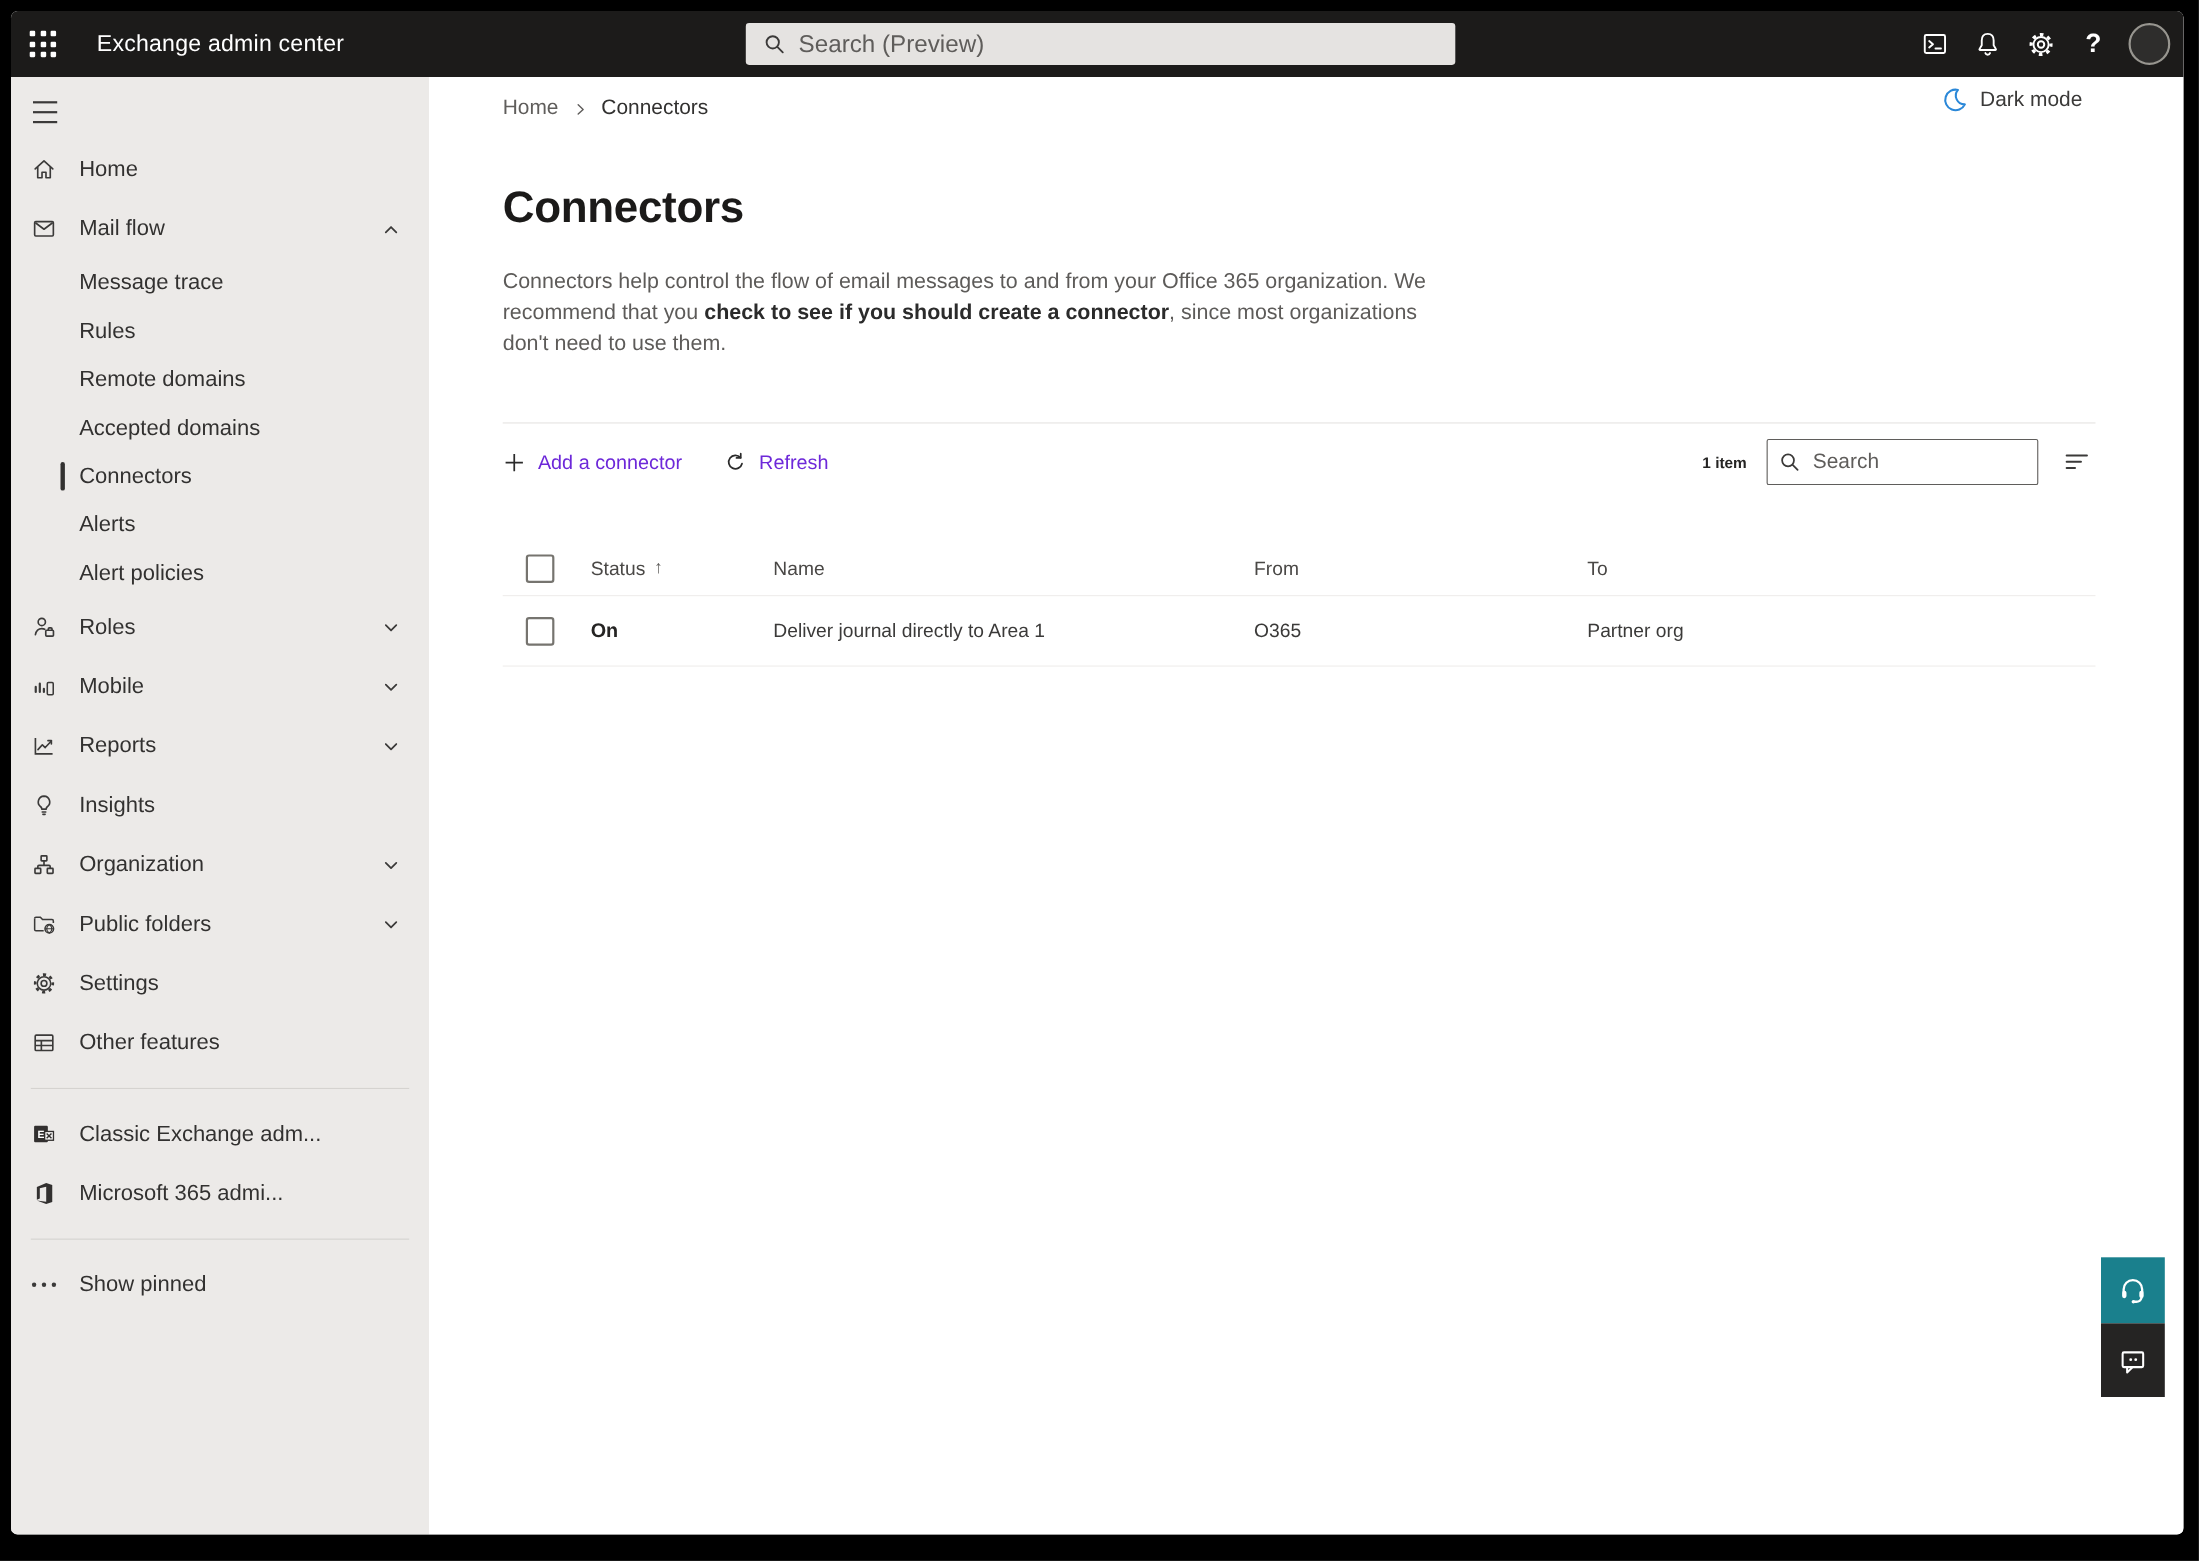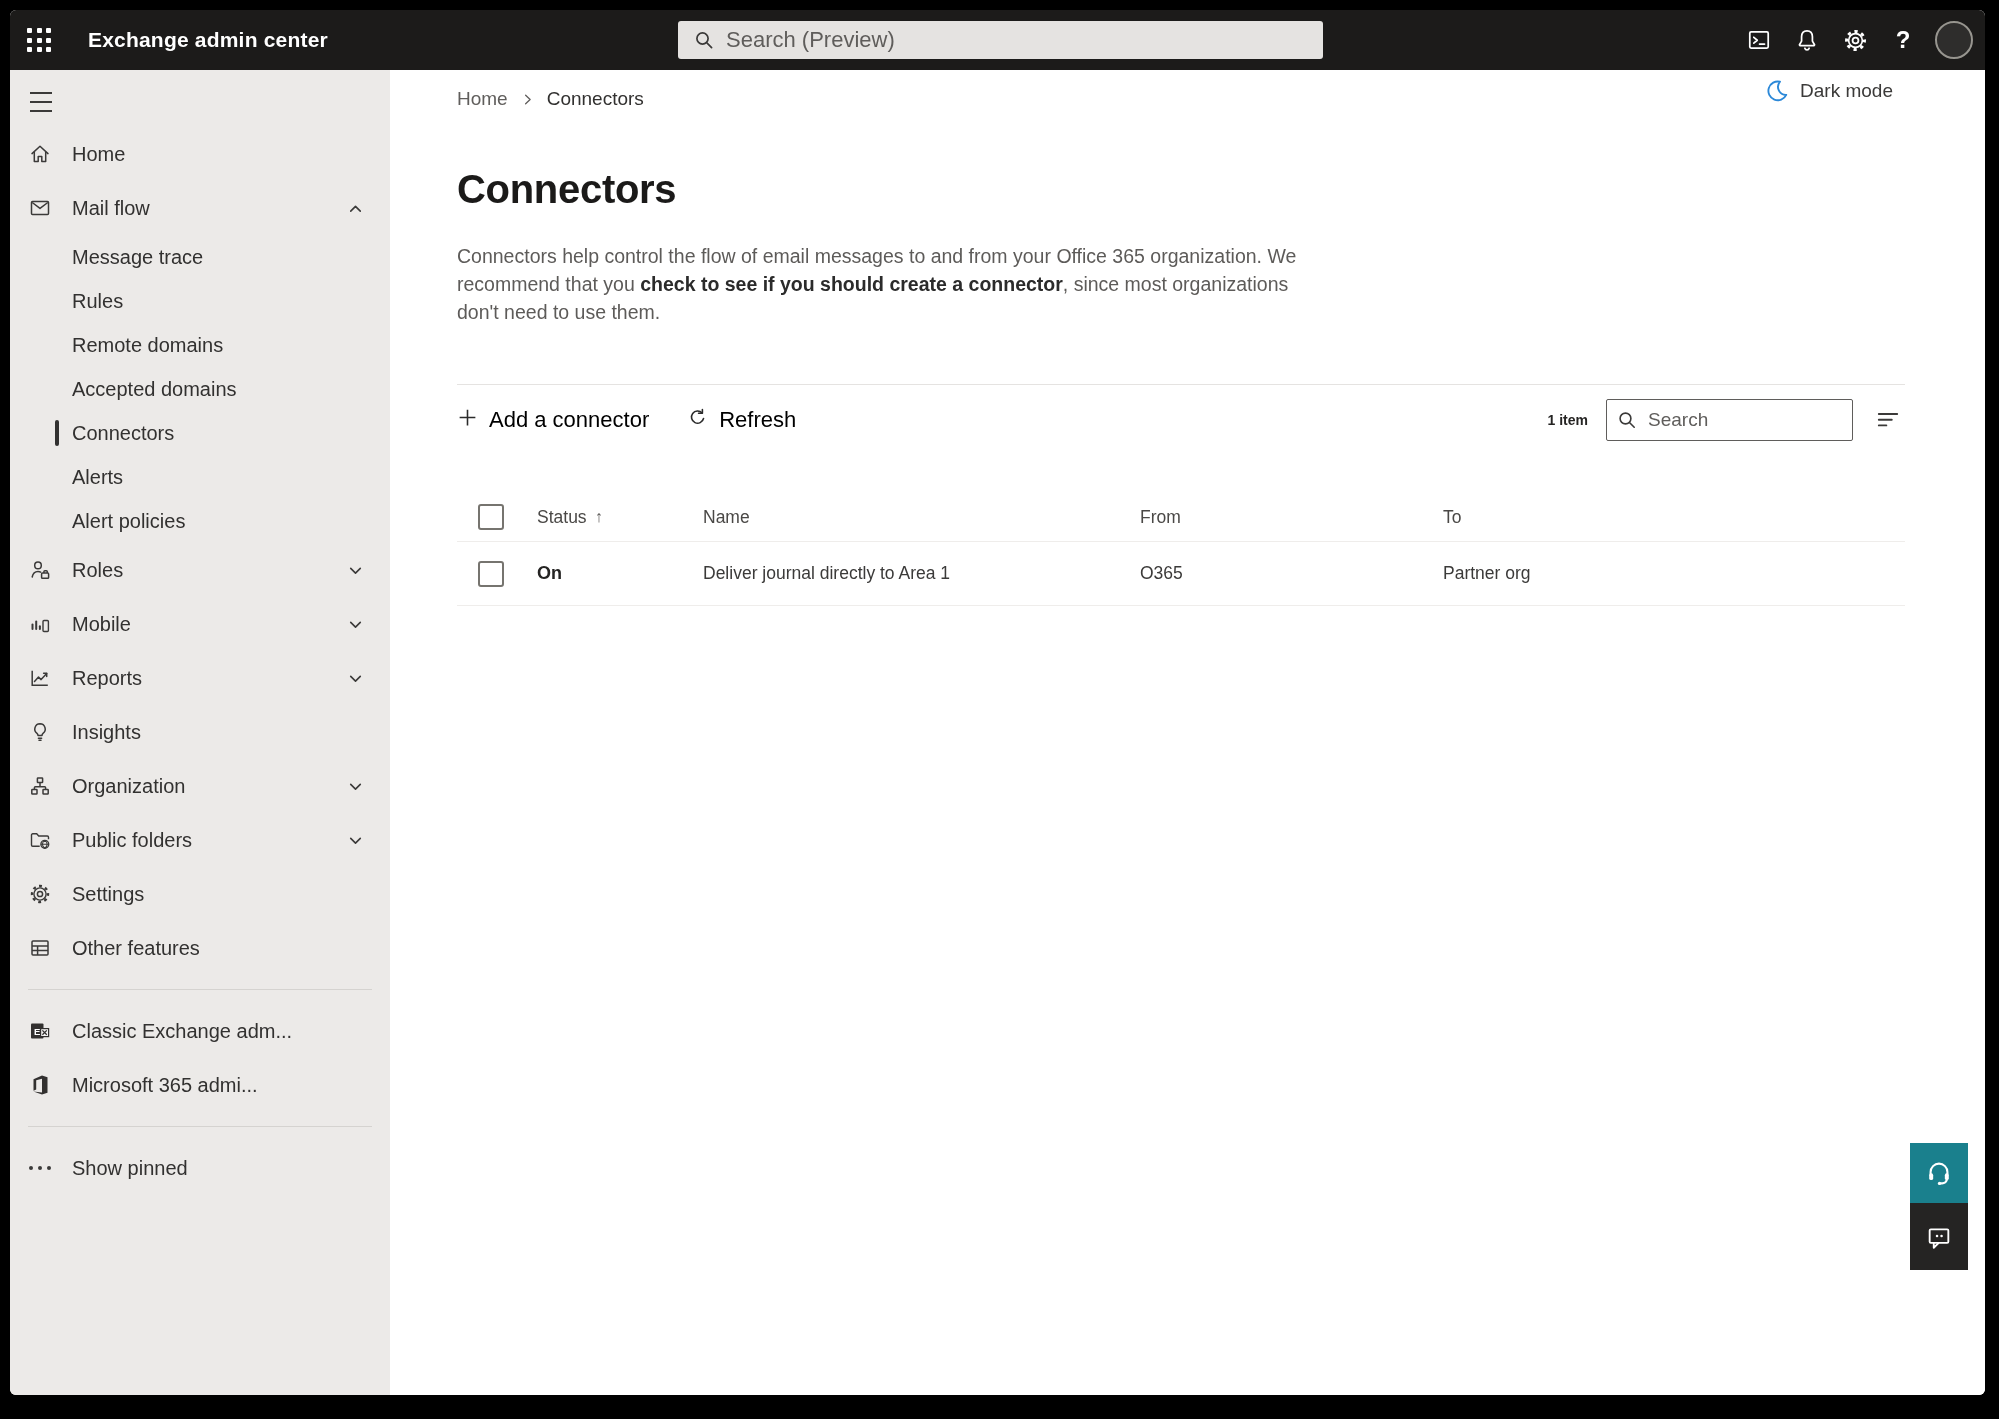--- a/index.html
+++ b/index.html
@@ -10,21 +10,21 @@
   }
   .frame{
     position:absolute;left:10px;top:10px;width:1975px;height:1385px;
     background:#fff;border-radius:6px;overflow:hidden;
   }
   
   .topbar{position:absolute;left:0;top:0;right:0;height:60px;background:#1c1b1a;display:flex;align-items:center;color:#fff;z-index:30;}
   .waffle{width:58px;height:60px;display:flex;align-items:center;justify-content:center;cursor:pointer;}
   .waffle-grid{display:grid;grid-template-columns:repeat(3,5px);grid-gap:4.5px;}
   .waffle-grid i{width:5px;height:5px;background:#fff;border-radius:1px;display:block;}
-  .topbar-title{font-size:21px;font-weight:700;margin-left:20px;letter-spacing:.2px;white-space:nowrap;}
+  .topbar-title{font-size:21px;font-weight:400;margin-left:20px;letter-spacing:.2px;white-space:nowrap;}
   .topbar-search{position:absolute;left:668px;top:11px;width:645px;height:38px;background:#e5e3e1;border-radius:3px;display:flex;align-items:center;padding:0 12px;box-sizing:border-box;}
   .topbar-search svg{flex:none;margin:0 10px 0 4px;}
   .topbar-search input{flex:1;border:none;outline:none;background:transparent;font-size:22px;color:#323130;font-family:inherit;}
   .topbar-search input::placeholder{color:#5f5d5b;}
   .topbar-actions{margin-left:auto;display:flex;align-items:center;padding-right:12px;}
   .tb-btn{width:48px;height:48px;display:flex;align-items:center;justify-content:center;cursor:pointer;}
   .help-q{font-size:24px;font-weight:600;color:#fff;}
   .avatar{width:38px;height:38px;border-radius:50%;border:2px solid #97958f;background:#2e2d2c;margin-left:8px;box-sizing:border-box;cursor:pointer;}
   
   .sidebar{position:absolute;left:0;top:60px;width:380px;bottom:0;background:#eceae8;z-index:10;}
@@ -43,21 +43,21 @@
   .content{position:absolute;left:380px;top:60px;right:0;bottom:0;background:#fff;padding:0 80px 0 67px;box-sizing:border-box;}
   .breadcrumb{margin-top:18px;display:flex;align-items:center;gap:12px;font-size:19px;}
   .crumb-home{color:#605e5c;cursor:pointer;}
   .crumb-current{color:#323130;}
   .darkmode{position:absolute;top:8px;right:92px;display:flex;align-items:center;gap:10px;font-size:19px;color:#3b3a39;cursor:pointer;}
   .page-title{margin:57px 0 0;font-size:40px;font-weight:700;color:#1b1a19;letter-spacing:-.3px;}
   .page-desc{margin-top:30px;width:842px;font-size:19.5px;line-height:28px;color:#5d5b59;}
   .desc-link{color:#2b2b2b;font-weight:600;}
   .rule{height:1px;background:#e5e3e1;margin-top:58px;}
   .toolbar{margin-top:12px;height:46px;display:flex;align-items:center;}
-  .cmd-btn{display:flex;gap:11px;font-size:22px;color:#000000;cursor:pointer;}
+  .cmd-btn{display:flex;align-items:center;gap:11px;font-size:18px;color:#6d28d9;cursor:pointer;}
   .cmd-btn + .cmd-btn{margin-left:38px;}
   .toolbar-right{margin-left:auto;display:flex;align-items:center;gap:18px;}
   .item-count{font-weight:700;font-size:14px;color:#252423;}
   .list-search{width:247px;height:42px;border:1.5px solid #5f5d5b;border-radius:2px;display:flex;align-items:center;padding:0 10px;box-sizing:border-box;background:#fff;}
   .list-search svg{flex:none;margin-right:9px;}
   .list-search input{flex:1;min-width:0;border:none;outline:none;font-size:19px;color:#323130;font-family:inherit;background:transparent;}
   .list-search input::placeholder{color:#5f5d5b;}
   .filter-btn{width:34px;height:34px;display:flex;align-items:center;justify-content:center;cursor:pointer;}
   
   .table{margin-top:50px;}

